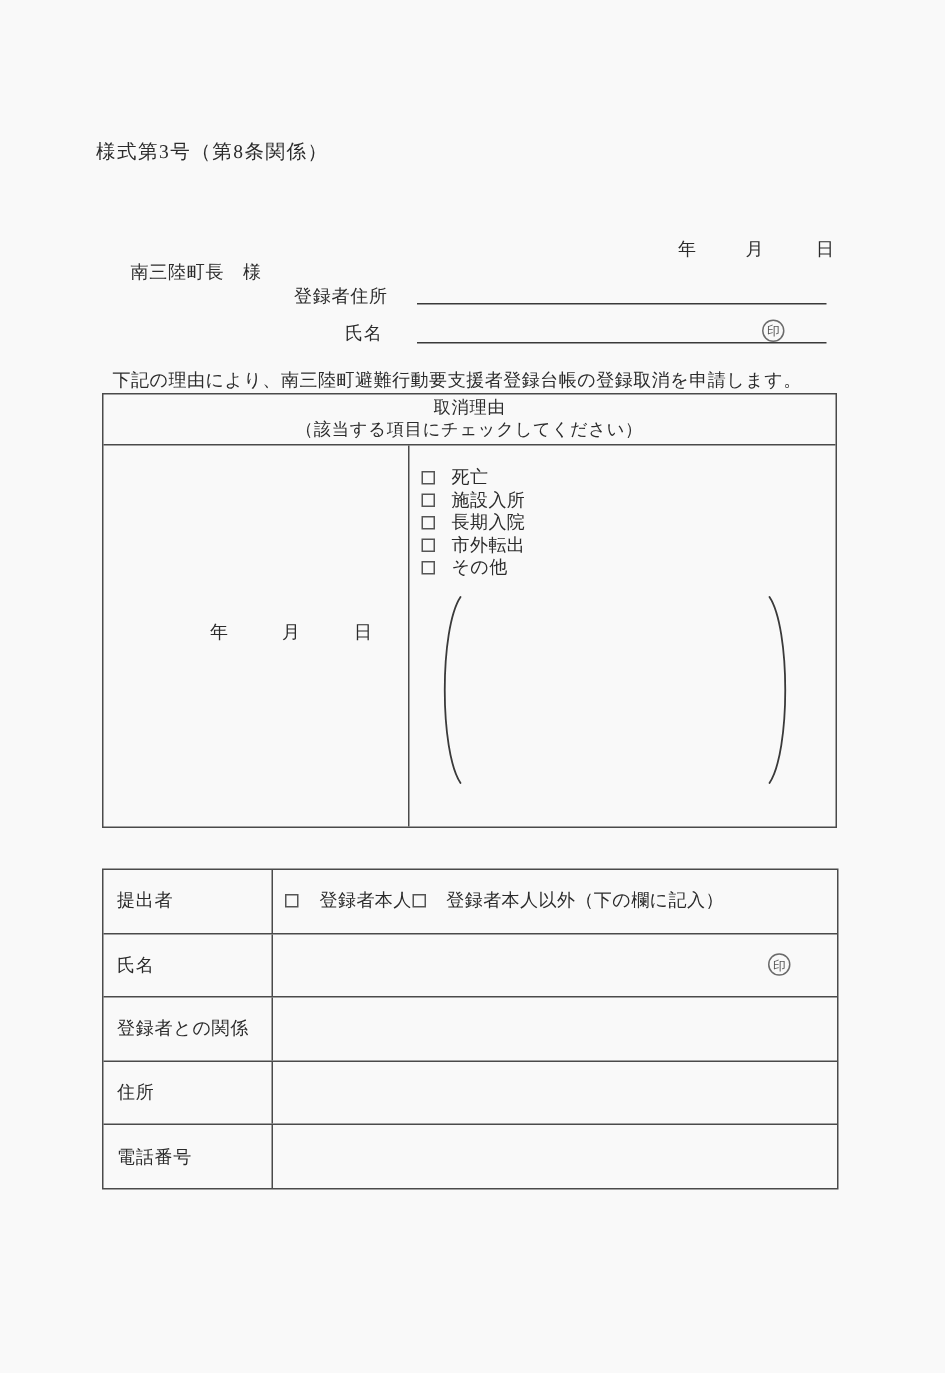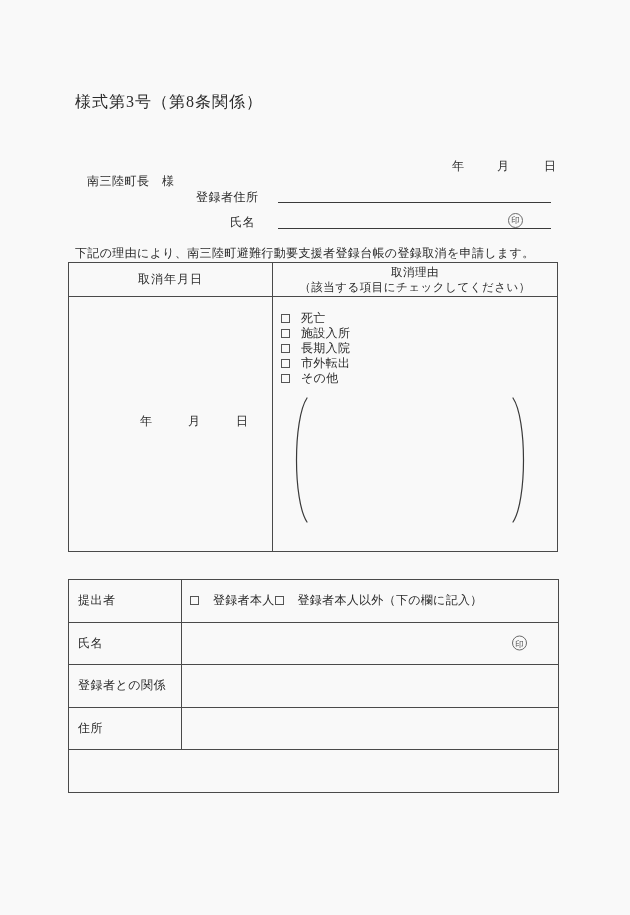--- a/index.html
+++ b/index.html
@@ -6,21 +6,21 @@
   html, body { width: 630px; height: 915px; }
   body {
     background: #f9f9f9;
     font-family: "Liberation Serif", "DejaVu Serif", serif;
     color: #2b2b2b;
     position: relative;
     overflow: hidden;
   }
   .page { position: absolute; left: 0; top: 0; width: 630px; height: 915px; }
 
-  .form-number { position: absolute; left: 75px; top: 92px; font-size: 16px; letter-spacing: 1px; font-family: Liberation Serif, serif; }
+  .form-number { position: absolute; left: 64px; top: 92px; font-size: 13px; letter-spacing: 1px; font-family: Liberation Serif, serif; }
   .doc-title  { position: absolute; left: 227px; top: 125px; font-size: 13.5px; letter-spacing: 1.6px; }
 
   .date-line { position: absolute; left: 452px; top: 158px; font-size: 12px; }
   .date-line .y { margin-right: 33px; }
   .date-line .m { margin-right: 35px; }
 
   .addressee { position: absolute; left: 87px; top: 173px; font-size: 12px; letter-spacing: 0.5px; }
 
   .field-label { position: absolute; font-size: 12px; letter-spacing: 0.5px; }
   .addr-label { left: 196px; top: 189px; }
@@ -90,21 +90,20 @@
   <div class="fill-line addr-line"></div>
 
   <div class="field-label name-label">氏名</div>
   <div class="fill-line name-line"></div>
   <span class="seal seal-top">印</span>
 
   <div class="statement">下記の理由により、南三陸町避難行動要支援者登録台帳の登録取消を申請します。</div>
 
   <div class="t1">
     <div class="t1-header">
-      <div class="t1-hleft">取消年月日</div>
       <div class="t1-hright">
         <div>取消理由</div>
         <div>（該当する項目にチェックしてください）</div>
       </div>
     </div>
     <div class="t1-body">
       <div class="t1-bleft">
         <div class="ymd">
           <span class="y">年</span><span class="m">月</span><span>日</span>
         </div>
@@ -161,17 +160,18 @@
     </div>
     <div class="t2-row">
       <div class="t2-label">登録者との関係</div>
       <div class="t2-content"></div>
     </div>
     <div class="t2-row">
       <div class="t2-label">住所</div>
       <div class="t2-content"></div>
     </div>
     <div class="t2-row">
+      <div class="t2-label">電話番号</div>
       <div class="t2-content"></div>
     </div>
   </div>
 
 </div>
 
 </body></html>

